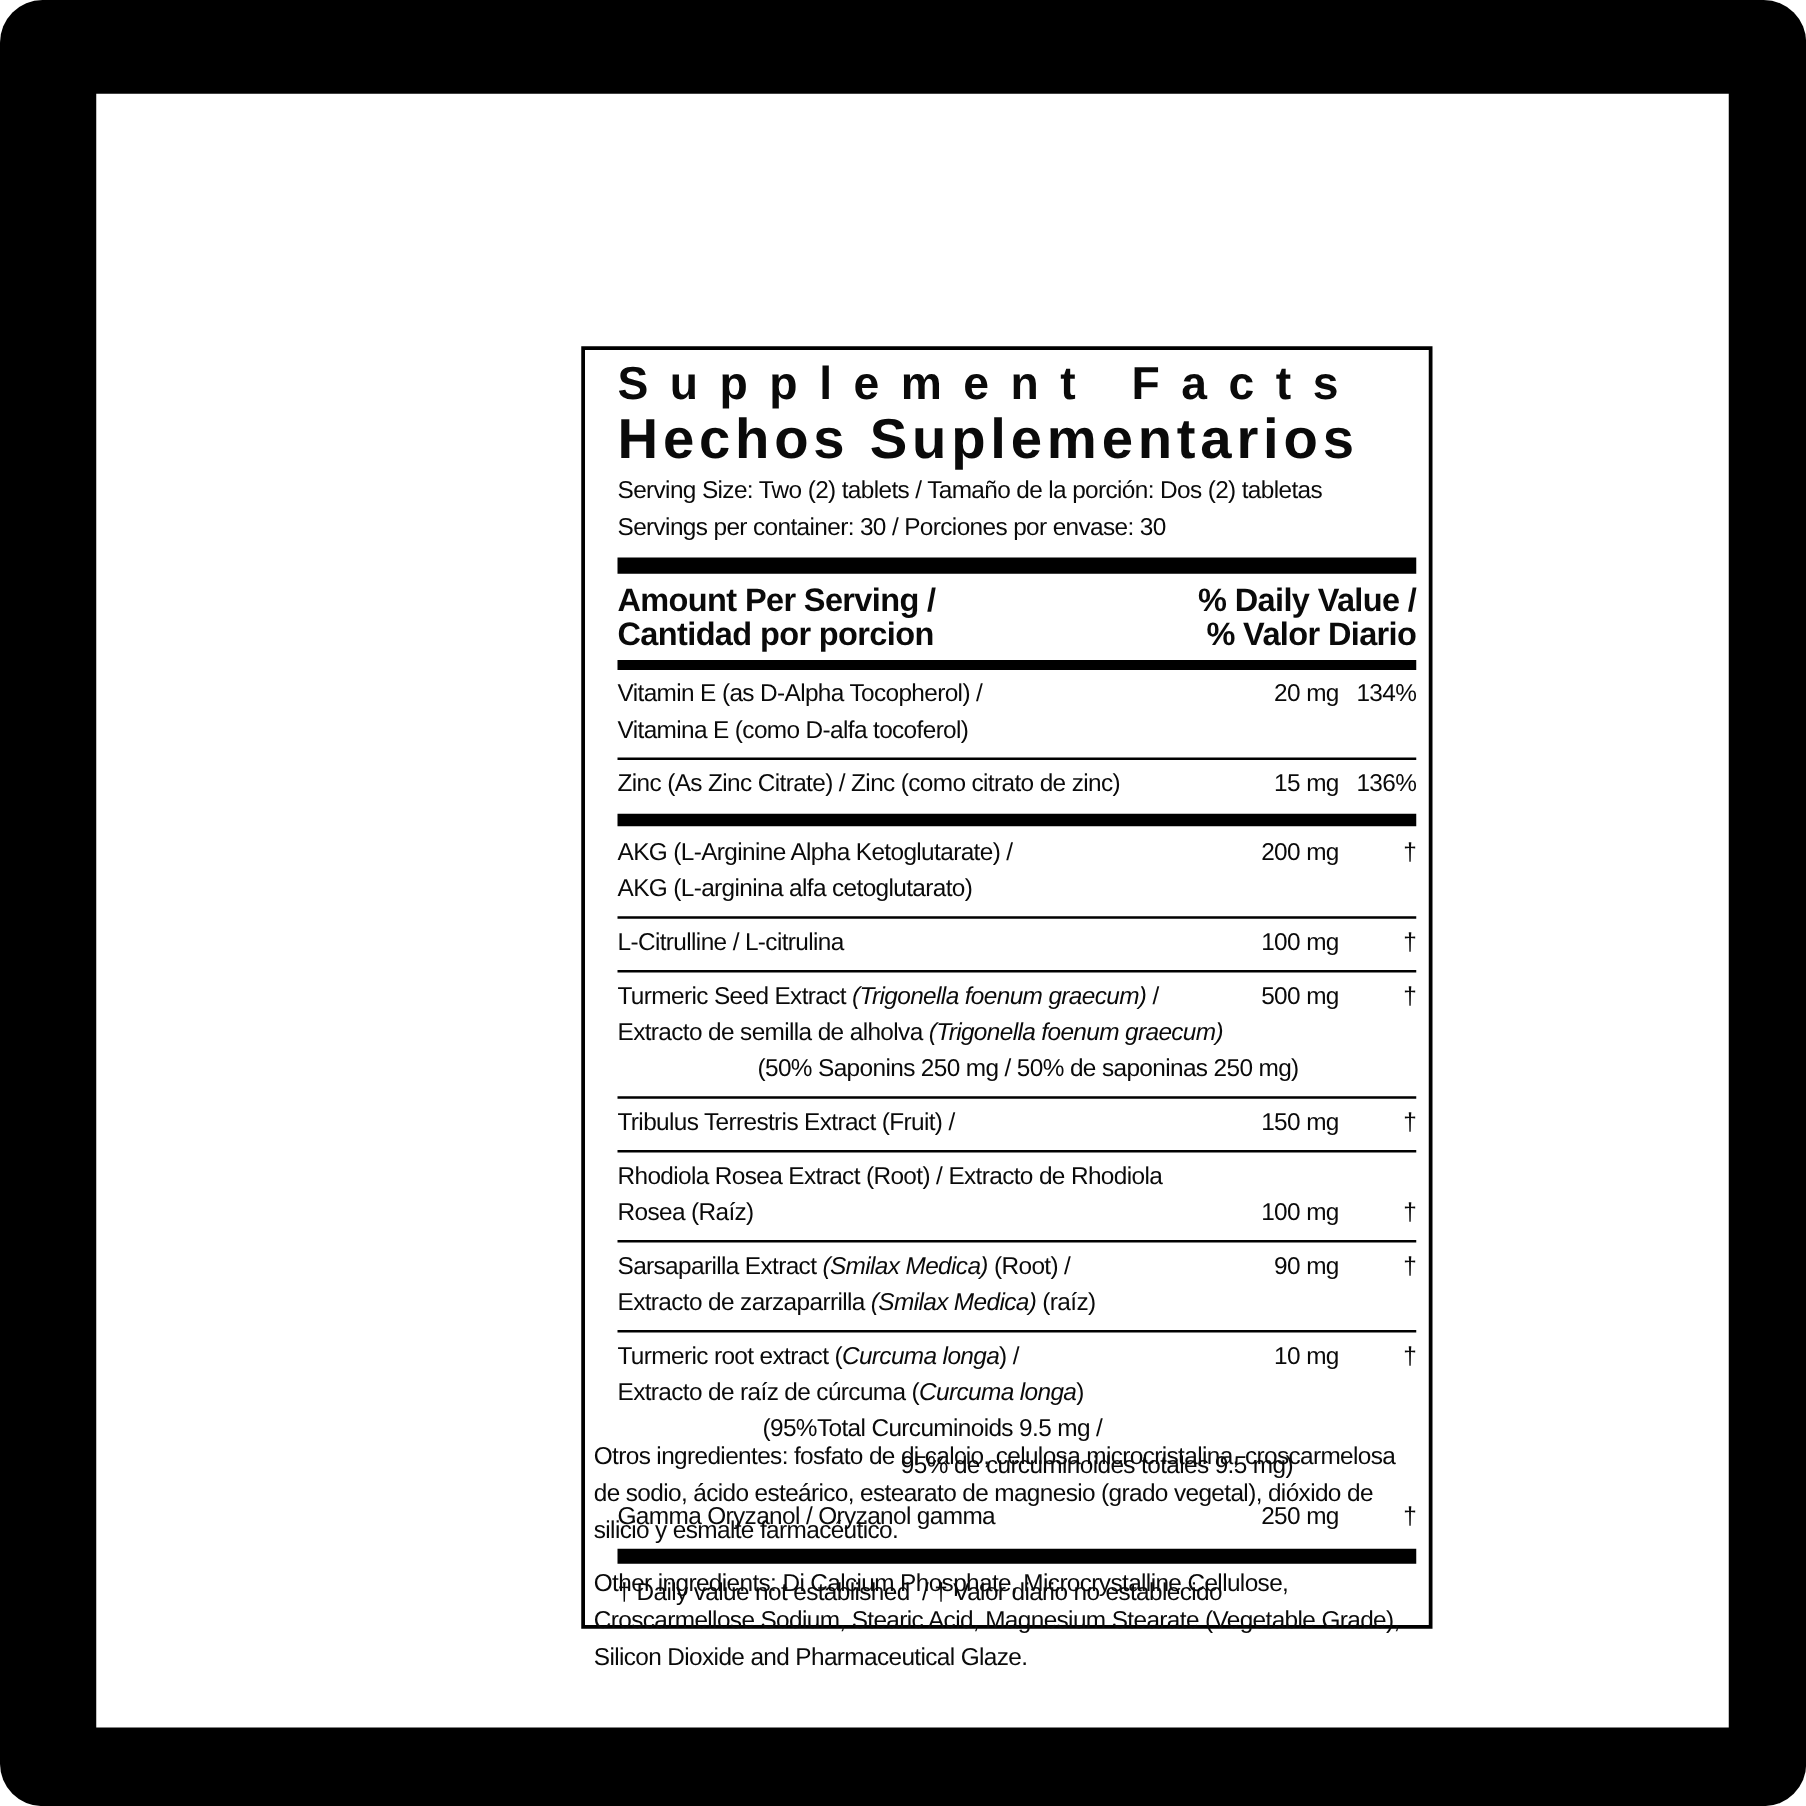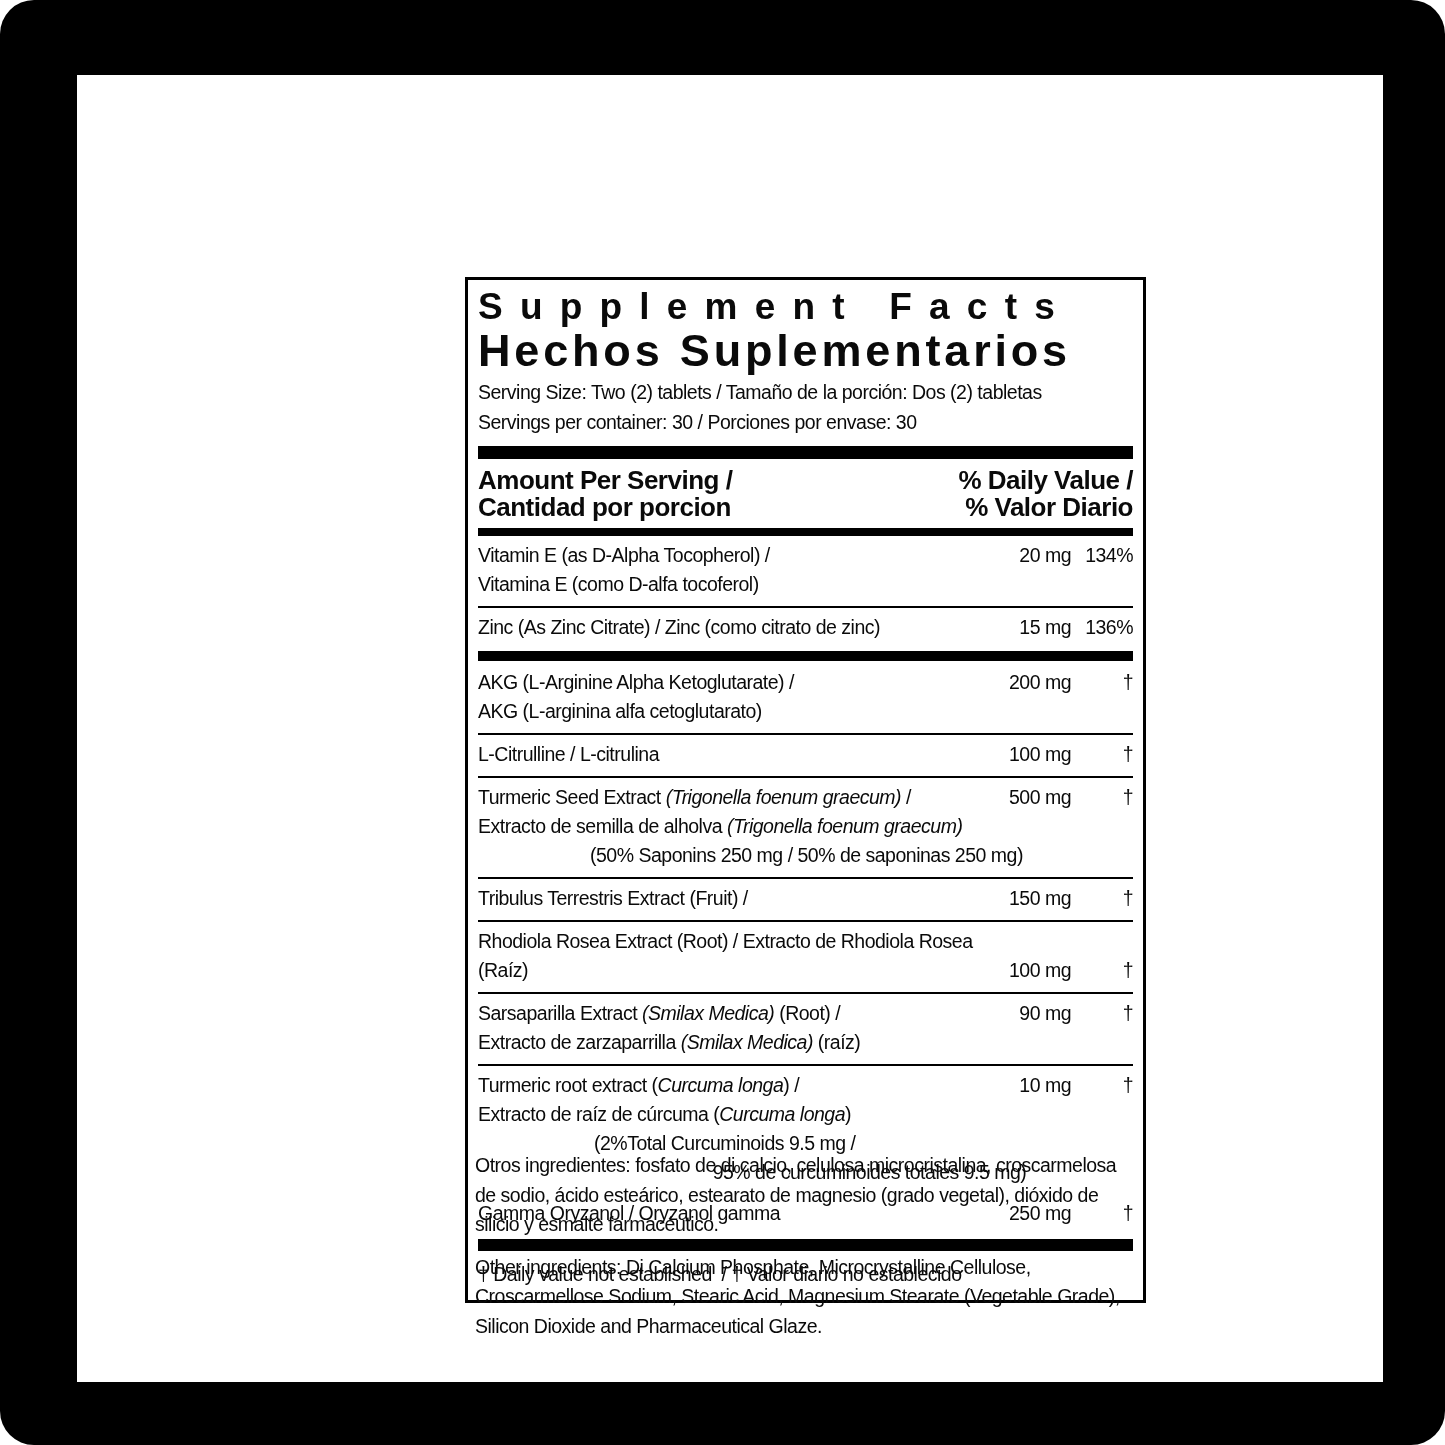--- a/index.html
+++ b/index.html
@@ -10,21 +10,21 @@
   }
   .frame{
     position:absolute;inset:0;background:#000;border-radius:34px;
   }
   .page{
     position:absolute;left:77px;top:75px;right:62px;bottom:63px;
     background:#fff;
   }
   .panel{
     position:absolute;left:388px;top:202px;width:681px;
-    border:3px solid #000;background:#fff;box-sizing:border-box;
+    border:3px solid #000;background:#fff;box-sizing:border-box;padding-left:16px;
   }
   .panel-inner{padding:2px 10px 0 10px;}
   .title1{
     font-weight:bold;font-size:37px;letter-spacing:0.465em;
     line-height:42px;white-space:nowrap;margin-top:4px;
   }
   .title2{
     font-weight:bold;font-size:45px;letter-spacing:0.085em;
     line-height:46px;white-space:nowrap;
   }
@@ -159,21 +159,21 @@
               <div class="line"><span>Extracto de zarzaparrilla </span><i>(Smilax Medica)</i><span> (raíz)</span></div>
             </div>
             <div class="sep-thin"></div>
             <div class="row">
               <div class="row-head">
                 <div class="name"><span>Turmeric root extract (</span><i>Curcuma longa</i><span>) /</span></div>
                 <div class="amt">10 mg</div>
                 <div class="dv">†</div>
               </div>
               <div class="line"><span>Extracto de raíz de cúrcuma (</span><i>Curcuma longa</i><span>)</span></div>
-              <div class="line ind2"><span>(2%Total Curcuminoids 9.5 mg /</span></div>
+              <div class="line ind2"><span>(95%Total Curcuminoids 9.5 mg /</span></div>
               <div class="line ind3"><span>95% de curcuminoides totales 9.5 mg)</span></div>
             </div>
             <div class="row">
               <div class="row-head">
                 <div class="name"><span>Gamma Oryzanol / Oryzanol gamma</span></div>
                 <div class="amt">250 mg</div>
                 <div class="dv">†</div>
               </div>
             </div>
           </div>

